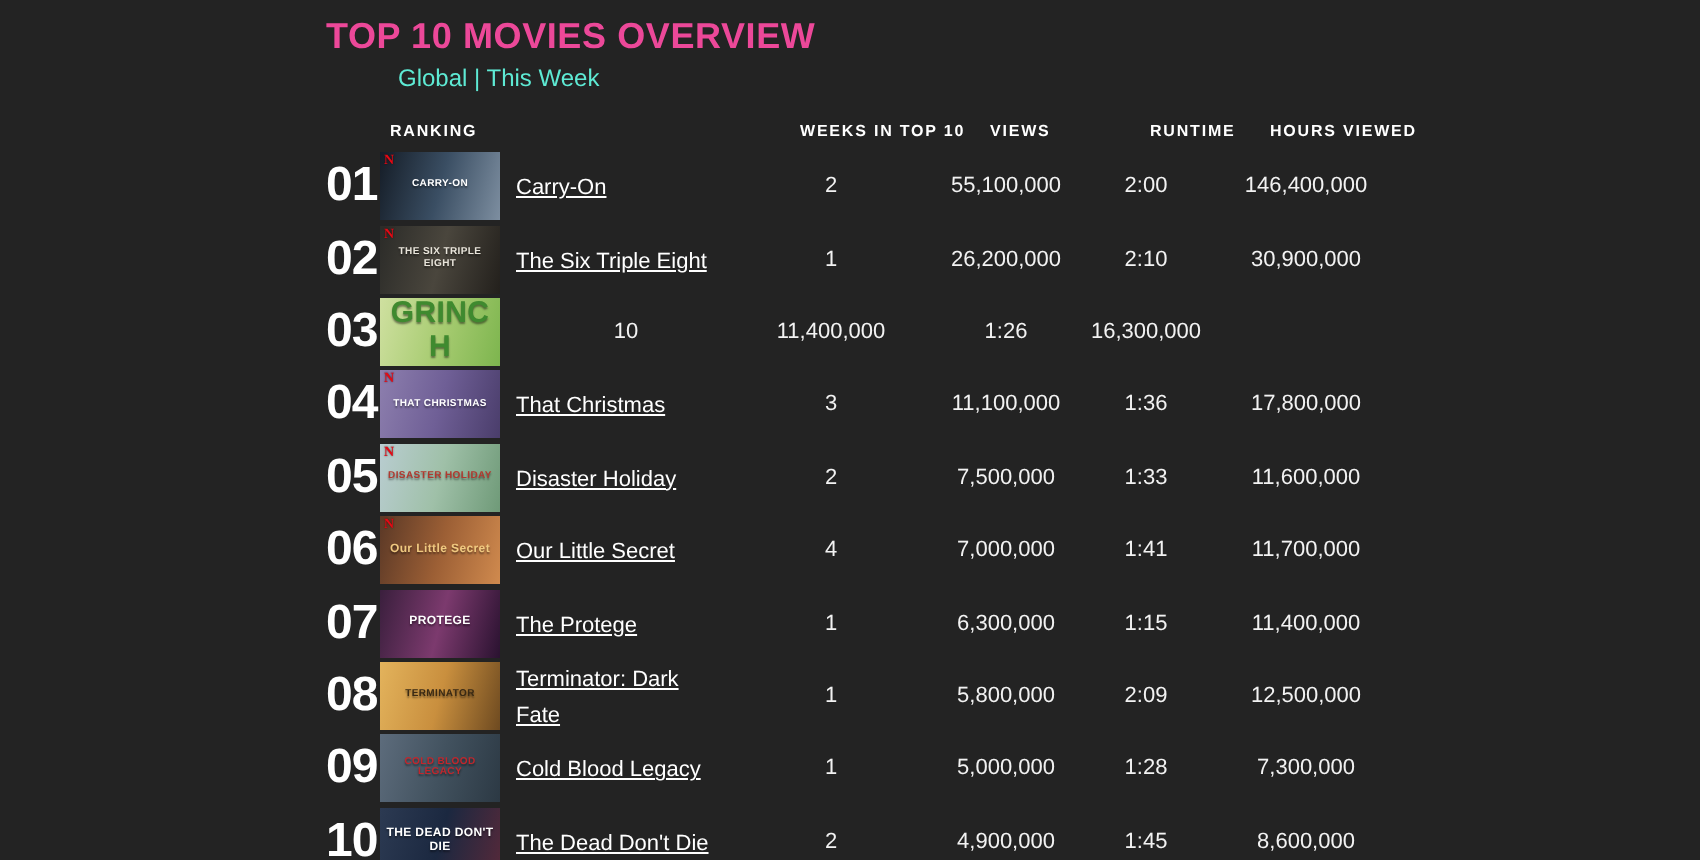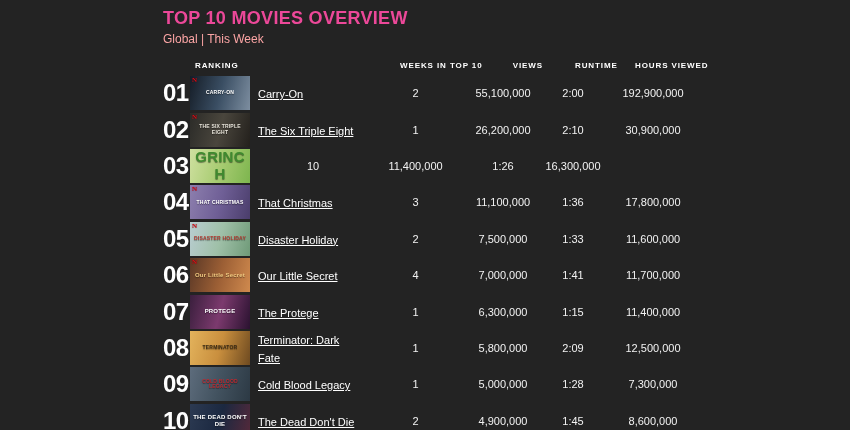--- a/index.html
+++ b/index.html
@@ -6,34 +6,34 @@
   html,body { background:#232323; }
   .page {
     position:relative; width:850px; height:430px; overflow:hidden;
     background:#232323; font-family:"Liberation Sans", sans-serif;
   }
   .content { position:absolute; left:163px; top:9px; width:560px; }
   .page-title {
     color:#ec4899; font-size:18px; font-weight:800; letter-spacing:0.3px;
     line-height:1;
   }
-  .subtitle { color:#fca5a5; font-size:12px; margin-top:6px; line-height:1; }
+  .subtitle { color:#5eead4; font-size:12px; margin-top:6px; line-height:1;margin-left:36px; }
 
   .grid-row {
     display:grid;
     grid-template-columns:27px 68px 110px 95px 80px 60px 100px;
     align-items:center;
   }
   .thead { margin-top:15px; height:10px; }
   .th {
     color:#ffffff; font-size:8px; font-weight:700; letter-spacing:0.9px;
     text-transform:uppercase; white-space:nowrap;padding-left:32px;
   }
   .th.ranking { grid-column:1 / 4; text-align:left; }
-  .th.center { text-align:right; }
+  .th.center { text-align:left; }
 
   .rows { margin-top:5px; }
   .row { height:36.4px; }
   .rank {
     color:#ffffff; font-size:24px; font-weight:800; letter-spacing:-0.5px;
     line-height:1;
   }
   .thumb {
     position:relative; width:60px; height:34px; overflow:hidden;
     background:#444; cursor:pointer; display:flex; align-items:center;
@@ -80,21 +80,21 @@
         <div>
             <div class="thumb" style="background: linear-gradient(105deg, rgb(21, 29, 39), rgb(58, 78, 99), rgb(125, 142, 160));">
           <span class="n-badge" style="color: rgb(229, 9, 20); display: block;">N</span>
           <span class="thumb-label" style="color: rgb(255, 255, 255); font-size: 5px;">CARRY-ON</span>
         </div>
           </div>
         <div class="title-cell"><a class="title">Carry-On</a></div>
         <div class="num">2</div>
         <div class="num">55,100,000</div>
         <div class="num">2:00</div>
-        <div class="num">192,900,000</div>
+        <div class="num">146,400,000</div>
       </div>
 
       <div class="grid-row row">
         <div class="rank">02</div>
         <div>
             <div class="thumb" style="background: linear-gradient(105deg, rgb(43, 43, 40), rgb(74, 70, 61), rgb(35, 32, 28));">
           <span class="n-badge" style="color: rgb(229, 9, 20); display: block;">N</span>
           <span class="thumb-label" style="color: rgb(232, 228, 218); font-size: 5px;">THE SIX TRIPLE EIGHT</span>
         </div>
           </div>

